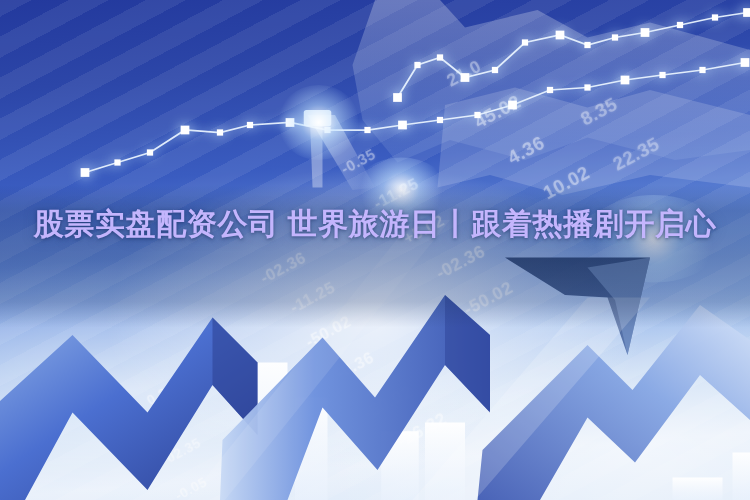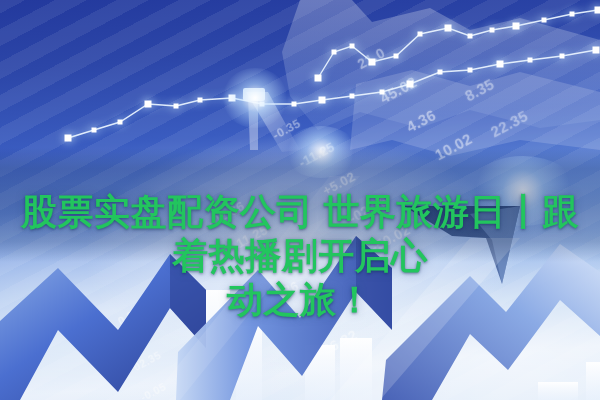--- a/index.html
+++ b/index.html
@@ -92,28 +92,27 @@
        rgba(32,54,98,0.30) 50%,
        rgba(30,52,96,0.24) 82%,
        rgba(28,48,92,0.00) 100%);
   }
   
   #headline {
     position: absolute;
     left: 8px; right: 8px;
     top: 158px;
     text-align: center;
-    color: #22c55e;
-    font-size: 36px;
+    color: #c4b5fd;
+    font-size: 24px;
     line-height: 44px;
     font-weight: 700;
     letter-spacing: .5px;
     text-shadow: 0 1px 3px rgba(20,40,86,.55), 0 0 10px rgba(30,60,120,.35);
     font-family: "Liberation Sans", "DejaVu Sans", sans-serif;
-    margin-top: 32px;
   }
 </style>
 </head>
 <body>
 
 <div id="stage">
 
   <div class="layer" id="bg-base"></div>
 
   <div class="layer" id="bg-stripes"></div>
@@ -267,16 +266,15 @@
     </g>
 
     <polygon points="330,400 470,238 520,238 380,400" fill="#ffffff" opacity=".18"></polygon>
     <polygon points="150,400 330,176 360,176 180,400" fill="#ffffff" opacity=".10"></polygon>
   </svg>
 
   <div id="scrim"></div>
 
   <div id="headline">
     <span>股票实盘配资公司 世界旅游日丨跟着热播剧开启心</span><br>
-    <span>动之旅！</span>
   </div>
 
 </div>
 
 </body></html>

